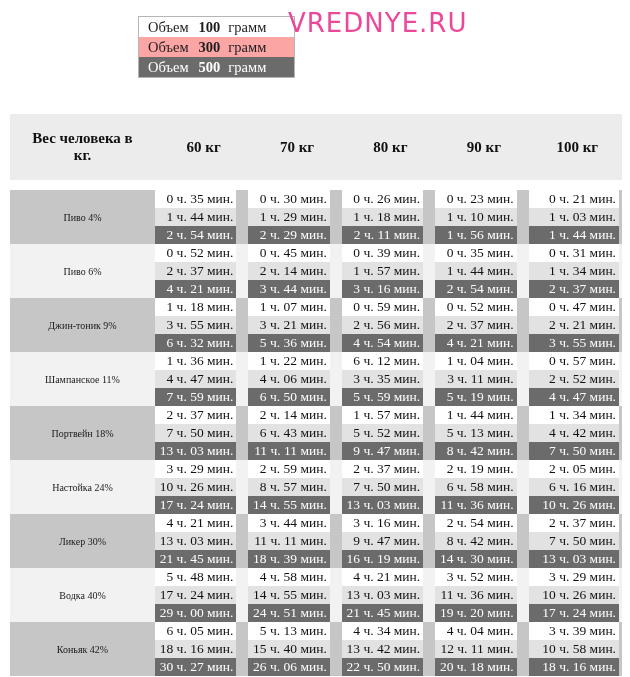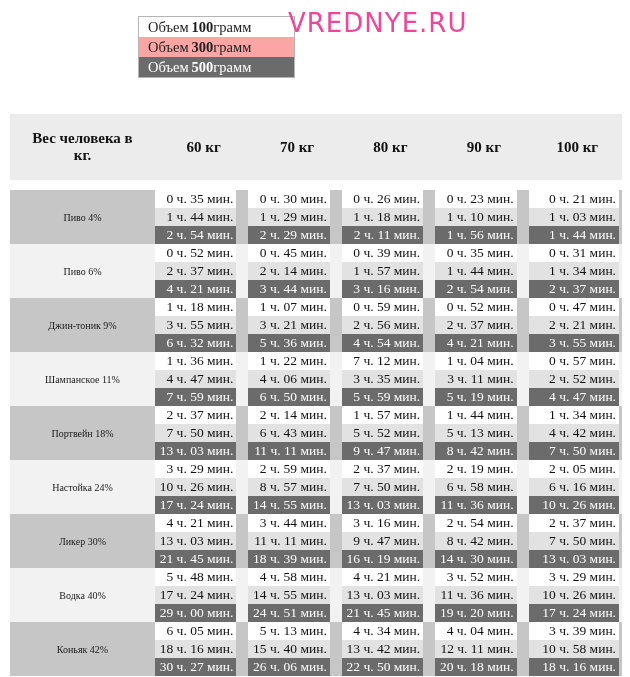--- a/index.html
+++ b/index.html
@@ -15,22 +15,22 @@
   
   .legend {
     position: absolute; left: 138px; top: 16px; width: 157px;
     border: 1px solid #b5b5b5;
   }
   .legend-row {
     height: 20px; line-height: 20px;
     font-size: 14.5px; padding-left: 9px;
     white-space: nowrap; color: #1e1e1e;
   }
-  .legend-row b { margin-left: 3px; font-family: Liberation Serif, serif; }
-  .legend-row .unit { margin-left: 0; }
+  .legend-row b { margin-left: 10px; font-family: Liberation Serif, serif; }
+  .legend-row .unit { margin-left: 8px; }
   .legend-row.vol100 { background: #ffffff; }
   .legend-row.vol300 { background: #fca5a5; }
   .legend-row.vol500 { background: #6b6b6b; color: #ffffff; }
 
   
   .logo {
     position: absolute; left: 288px; top: 8px;
     font-family: "DejaVu Sans", sans-serif;
     font-size: 26px; letter-spacing: 1px;
     color: #ec4899; font-weight: 400;
@@ -257,21 +257,21 @@
       </tr>
       <tr class="block-even vol-0">
         <td class="drink-label" rowspan="3">Шампанское 11%</td>
         <td class="time-cell">
           <div class="time-box">1 ч. 36 мин.</div>
         </td>
         <td class="time-cell">
           <div class="time-box">1 ч. 22 мин.</div>
         </td>
         <td class="time-cell">
-          <div class="time-box">7 ч. 12 мин.</div>
+          <div class="time-box">6 ч. 12 мин.</div>
         </td>
         <td class="time-cell">
           <div class="time-box">1 ч. 04 мин.</div>
         </td>
         <td class="time-cell">
           <div class="time-box">0 ч. 57 мин.</div>
         </td>
       </tr>
       <tr class="block-even vol-1">
         <td class="time-cell">

